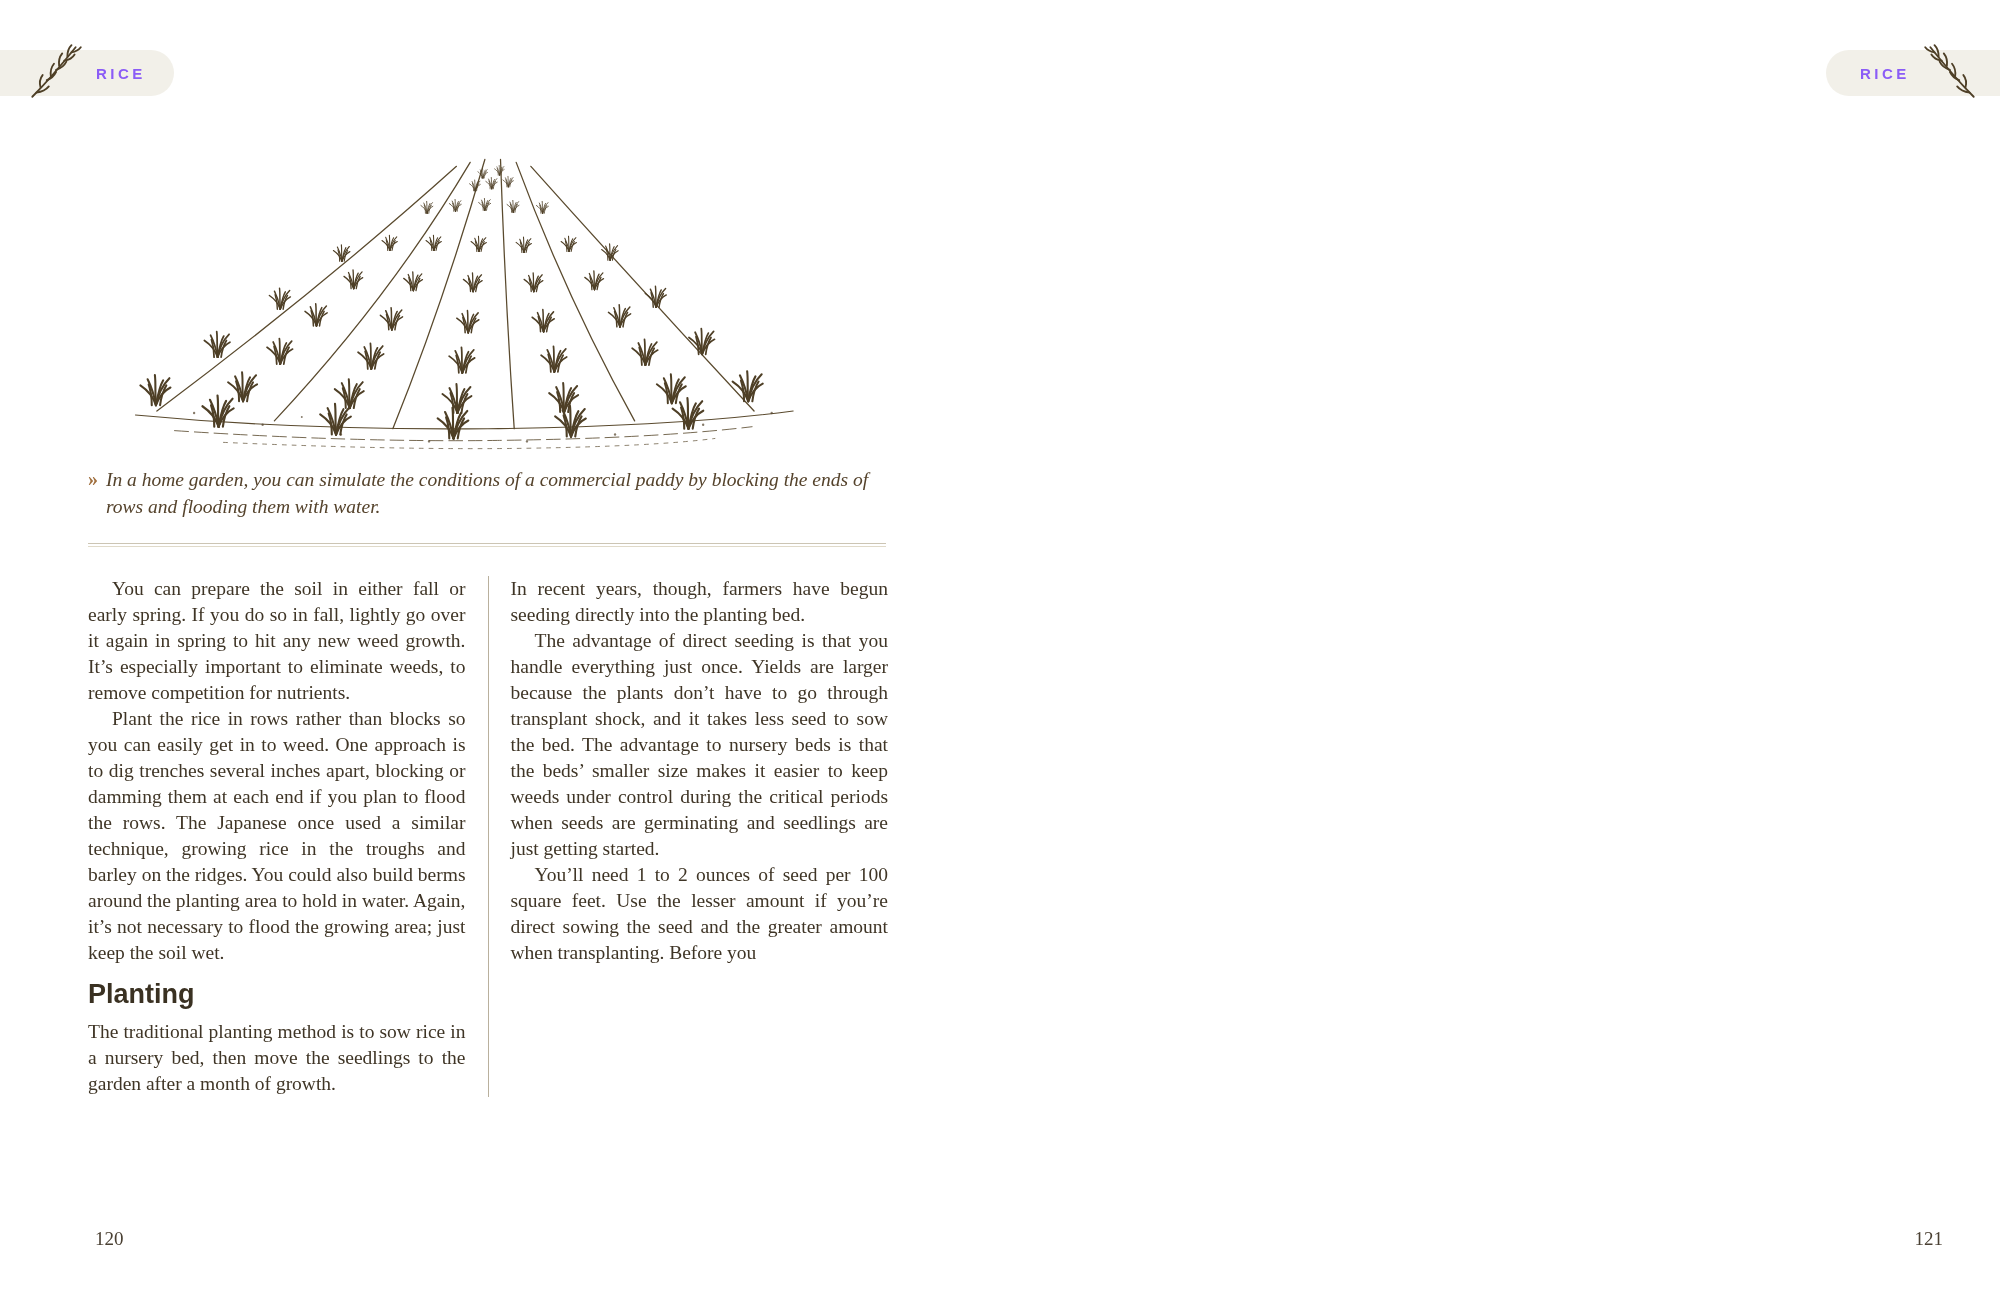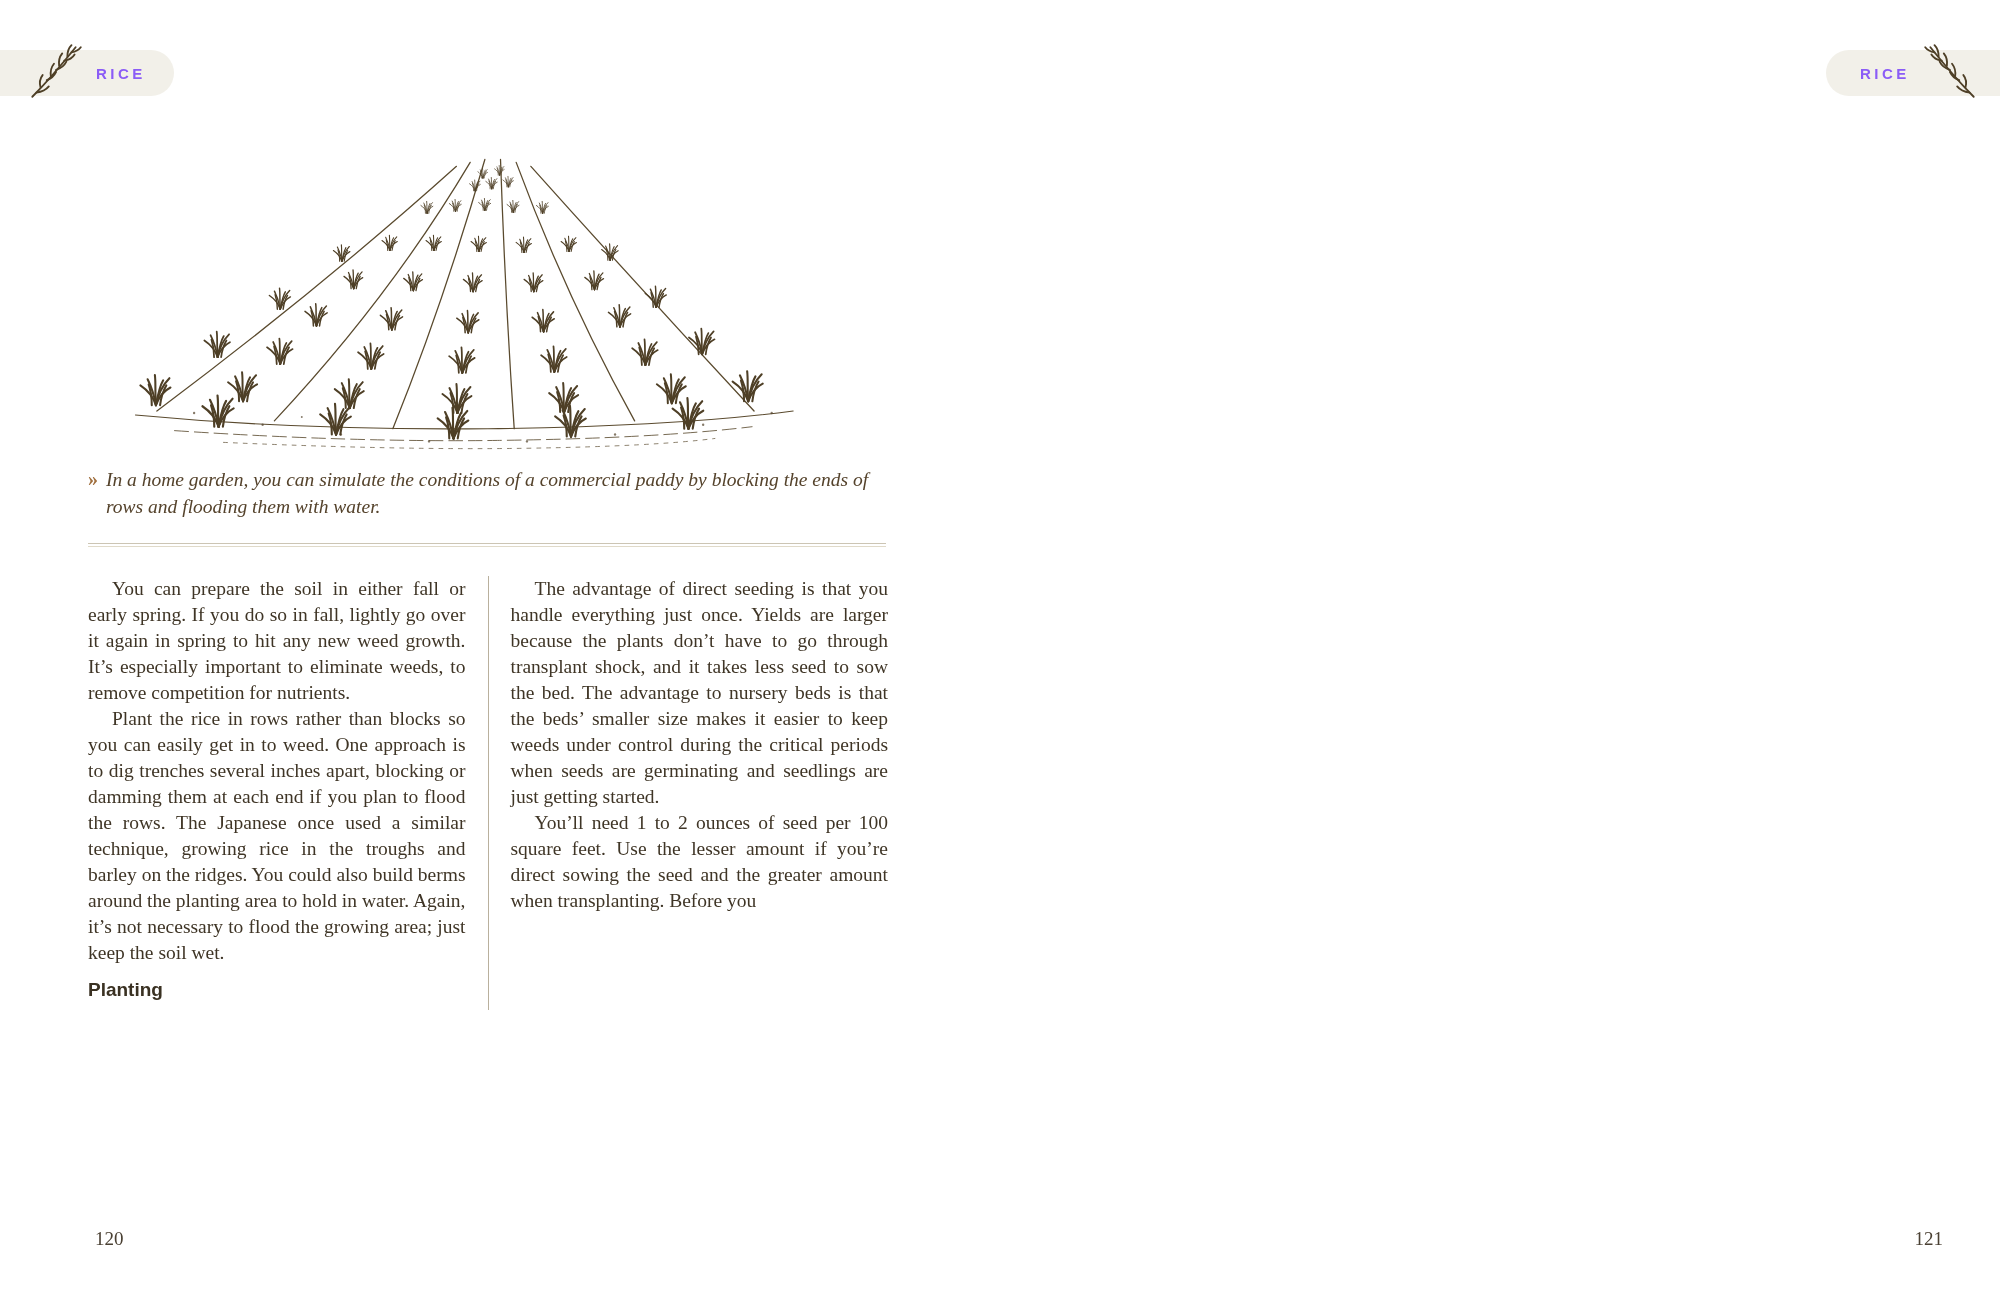--- a/index.html
+++ b/index.html
@@ -52,21 +52,21 @@
   .columns { position:absolute; display:flex; gap:22px; width:800px;justify-content:center; }
   .columns-left { left:88px; top:576px; }
   .col { flex:1 1 0; }
   .col-divider { width:1px; background:#b9b09d; align-self:stretch; }
   .col p {
     font-size:19.5px; line-height:26px; text-align:justify; color:#3f3526;
   }
   .col p.indent { text-indent:24px; }
   .subhead {
     font-family:"Liberation Sans","DejaVu Sans",sans-serif;
-    font-size:19px; font-weight:700; color:#3a3122;
+    font-size:27px; font-weight:700; color:#3a3122;
     margin:13px 0 9px 0;
   }
 
   .folio { position:absolute; font-size:19px; color:#4a4033; top:1228px; }
   .folio-left { left:95px; }
   .folio-right { right:57px; }
 </style>
 </head>
 <body>
 
@@ -200,23 +200,25 @@
       <span class="caption-text">In a home garden, you can simulate the conditions of a commercial paddy by blocking the ends of rows and flooding them with water.</span>
     </div>
 
     <div class="caption-rule"></div>
 
     <div class="columns columns-left">
       <div class="col">
         <p class="indent">You can prepare the soil in either fall or early spring. If you do so in fall, lightly go over it again in spring to hit any new weed growth. It’s especially important to eliminate weeds, to remove competition for nutrients.</p>
         <p class="indent">Plant the rice in rows rather than blocks so you can easily get in to weed. One approach is to dig trenches several inches apart, blocking or damming them at each end if you plan to flood the rows. The Japanese once used a similar technique, growing rice in the troughs and barley on the ridges. You could also build berms around the planting area to hold in water. Again, it’s not necessary to flood the growing area; just keep the soil wet.</p>
         <h3 class="subhead">Planting</h3>
+        <p>The traditional planting method is to sow rice in a nursery bed, then move the seedlings to the garden after a month of growth.</p>
       </div>
       <div class="col-divider"></div>
       <div class="col">
+        <p>In recent years, though, farmers have begun seeding directly into the planting bed.</p>
         <p class="indent">The advantage of direct seeding is that you handle everything just once. Yields are larger because the plants don’t have to go through transplant shock, and it takes less seed to sow the bed. The advantage to nursery beds is that the beds’ smaller size makes it easier to keep weeds under control during the critical periods when seeds are germinating and seedlings are just getting started.</p>
         <p class="indent">You’ll need 1 to 2 ounces of seed per 100 square feet. Use the lesser amount if you’re direct sowing the seed and the greater amount when transplanting. Before you</p>
       </div>
     </div>
 
     <div class="folio folio-left">120</div>
   </section>
 
   <section class="page page-right">
 

